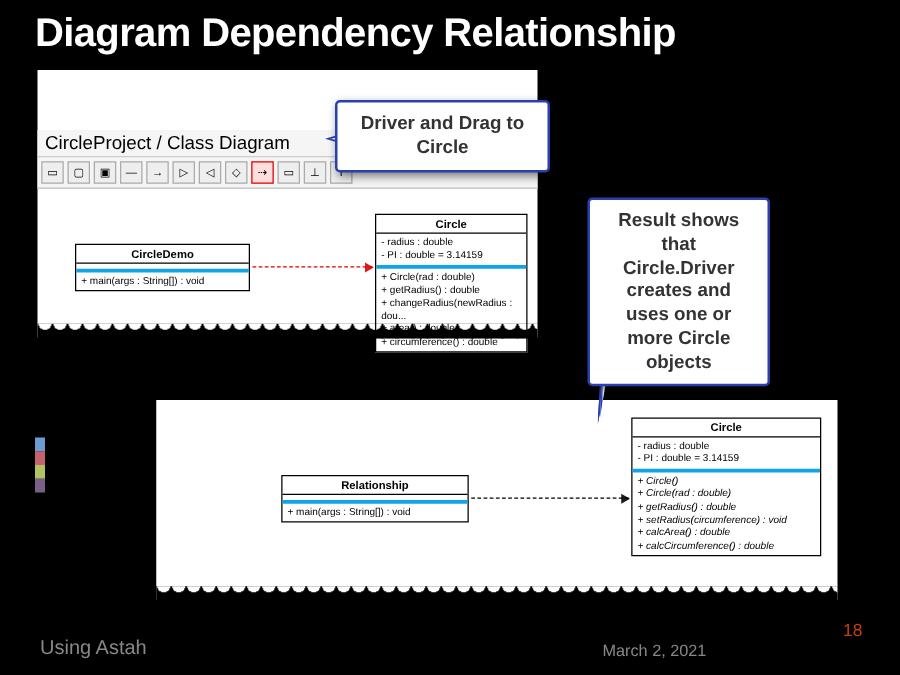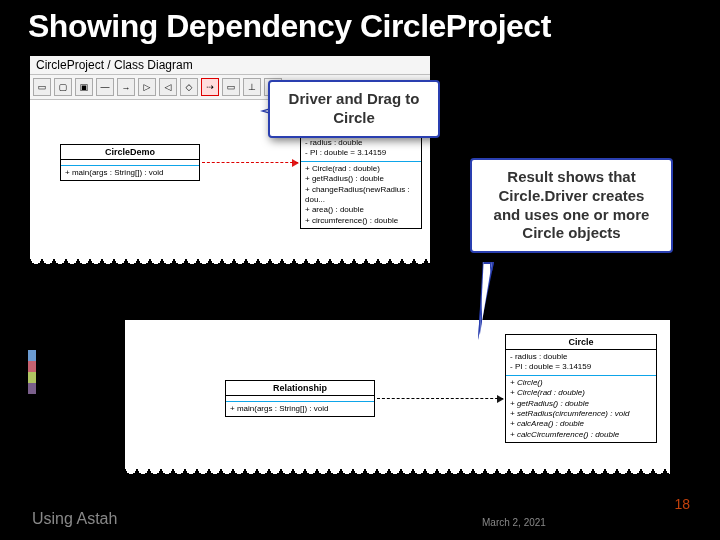--- a/index.html
+++ b/index.html
@@ -27,23 +27,24 @@
   .cb4 { background: #7a5f8b; }
 
   
   .panel-top {
     position: absolute; left: 30px; top: 56px;
     width: 400px; height: 214px;
     background: #fff;
     filter: drop-shadow(2px 3px 4px rgba(0,0,0,0.6));
   }
   .panel-top .tab {
-    font-size: 12px; padding: 2px 6px;
+    font-size: 15px; padding: 2px 6px;
     border-bottom: 1px solid #c0c0c0;
     background: #f5f5f5;
+    margin-top: 48px;
   }
   .toolbar {
     display: flex; gap: 3px; padding: 3px;
     border-bottom: 1px solid #c0c0c0;
     background: #f5f5f5;
   }
   .tbtn {
     width: 18px; height: 18px;
     border: 1px solid #aaa;
     background: #eee;
@@ -51,21 +52,21 @@
     font-size: 9px;
   }
   .tbtn.hilite { border: 1px solid #d00; background: #fdd; }
 
   .uml-area-top { position: relative; height: 170px; }
   .uml-box {
     position: absolute; border: 1px solid #000;
     background: #fff; font-size: 8px;
   }
   .uml-box .head { border-bottom: 1px solid #000; text-align: center; font-weight: bold; padding: 2px 4px; font-size: 9px;}
-  .uml-box .sec { border-bottom: 1px solid #0ea5e9; padding: 2px 4px; line-height: 1.3; }
+  .uml-box .sec { border-bottom: 3px solid #0ea5e9; padding: 2px 4px; line-height: 1.3; }
   .uml-box .sec:last-child { border-bottom: none; }
 
   .dep-arrow {
     position: absolute; border-top: 1px dashed #000;
   }
   .dep-arrow::after {
     content: ""; position: absolute; right: -1px; top: -4px;
     border-left: 7px solid #000; border-top: 4px solid transparent; border-bottom: 4px solid transparent;
     opacity: .9;
   }
@@ -94,21 +95,21 @@
     border: 2.5px solid #2a3fb0;
     border-radius: 4px;
     padding: 8px 16px;
     text-align: center;
     font-weight: bold;
     color: #333;
     filter: drop-shadow(2px 3px 4px rgba(0,0,0,0.5));
     line-height: 1.25;
   }
   .callout.c1 { left: 268px; top: 80px; width: 172px; font-size: 15px; }
-  .callout.c2 { left: 470px; top: 158px; width: 203px; font-size: 15px; }
+  .callout.c2 { left: 470px; top: 158px; width: 146px; font-size: 15px; }
   .tail {
     position: absolute; background: #fff; border: 2.5px solid #2a3fb0;
     transform-origin: top left;
   }
   .tail.t1 {
     left: 260px; top: 104px; width: 24px; height: 14px;
     clip-path: polygon(100% 0, 0 50%, 100% 100%);
     border: none; background: #2a3fb0;
   }
   .tail.t1i {
@@ -127,31 +128,31 @@
     background: #fff;
   }
 
   
   .footer-left {
     position: absolute; left: 32px; bottom: 12px;
     color: #888; font-size: 16px;
   }
   .footer-date {
     position: absolute; left: 482px; bottom: 12px;
-    color: #888; font-size: 10px;
+    color: #888; font-size: 13px;
   }
   .footer-pg {
     position: absolute; right: 30px; bottom: 28px;
     color: #c2410c; font-size: 14px;
   }
 </style>
 </head>
 <body>
 
-<div class="slide-title">Showing Dependency CircleProject</div>
+<div class="slide-title">Diagram Dependency Relationship</div>
 
 <div class="color-bars">
   <div class="cb1"></div>
     <div class="cb2"></div>
     <div class="cb3"></div>
     <div class="cb4"></div>
 </div>
 
 <div class="panel-top">
   <div class="tab">CircleProject / Class Diagram</div>

